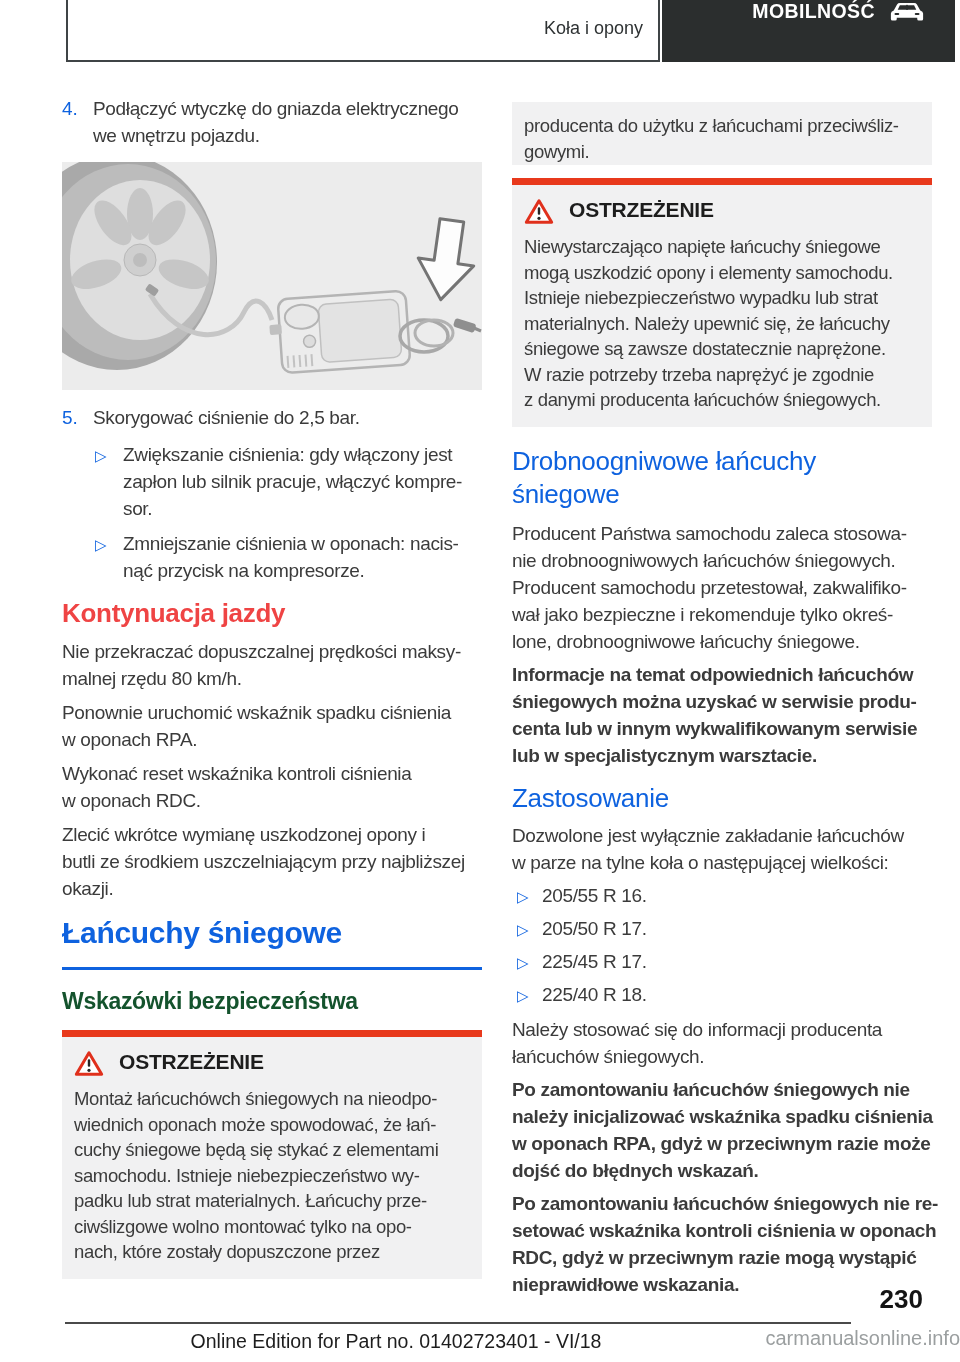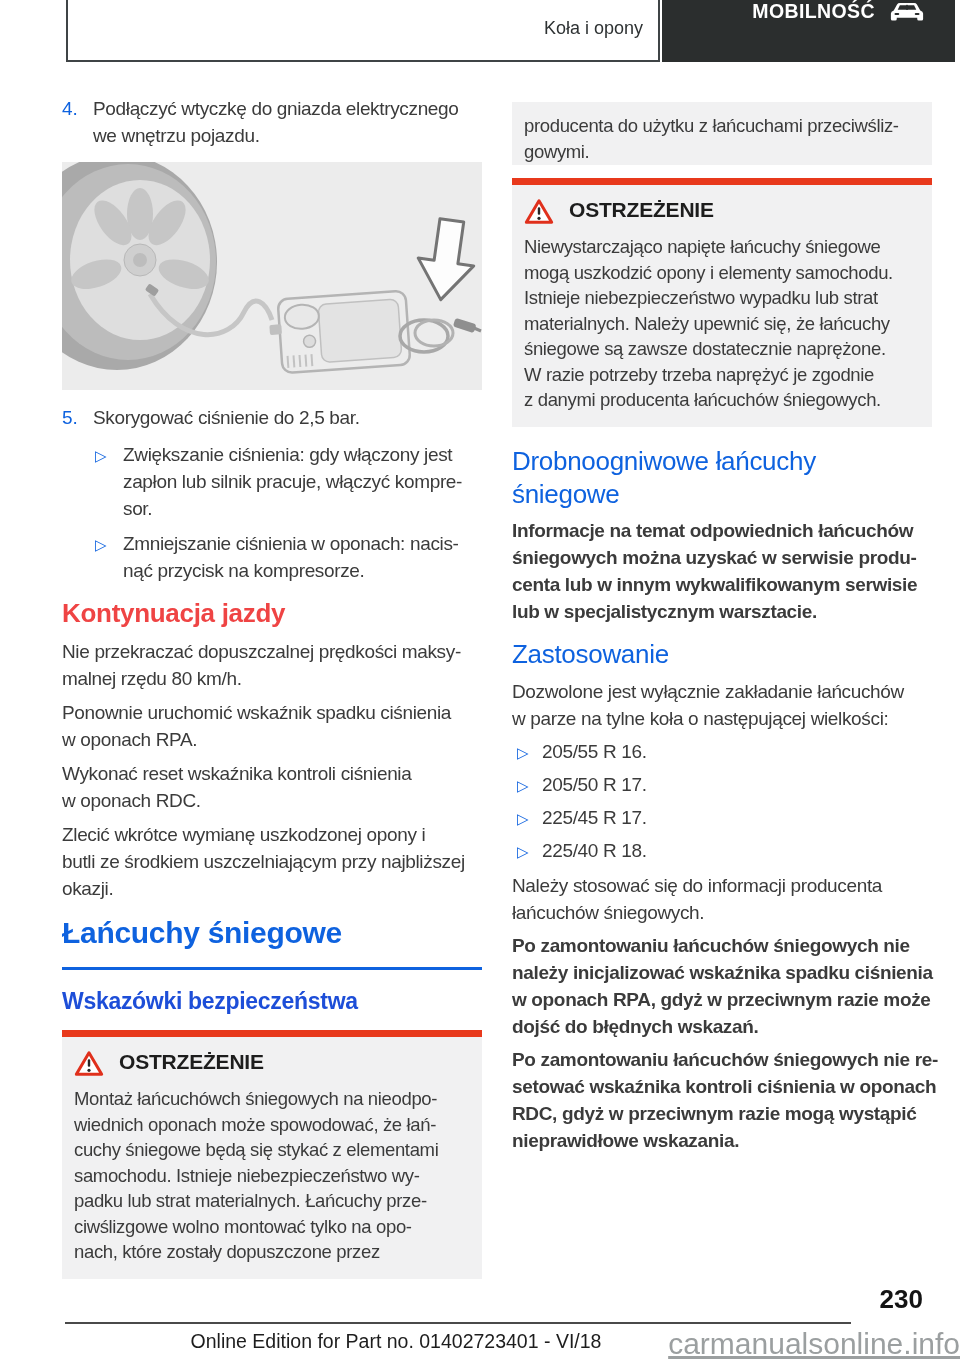--- a/index.html
+++ b/index.html
@@ -36,21 +36,21 @@
   .sbullet { display:flex; margin-left:33px; }
   .rbullet { display:flex; margin-left:5px; }
   .tri { color:#0e62df; width:28px; flex:none; font-size:15px; line-height:27px; padding-top:1px; }
   .rbullet .tri { width:25px; }
   
   .h-top {
     color:#0e62df; font-size:30px; line-height:34px; font-weight:bold;
     letter-spacing:-0.3px; padding-bottom:17px; border-bottom:3px solid #0e62df;
     margin-top:14px; white-space:pre;
   }
-  .h-sub { color:#1d4ed8; font-size:23px; line-height:27px; font-weight:bold; letter-spacing:-0.3px; margin-top:18px; white-space:pre; }
+  .h-sub { color:#14532d; font-size:23px; line-height:27px; font-weight:bold; letter-spacing:-0.3px; margin-top:18px; white-space:pre; }
   .h-mid { color:#ef4444; font-size:26px; line-height:31px; font-weight:bold; letter-spacing:-0.3px; margin-top:14px; white-space:pre; }
   .h-mid2 { color:#0e62df; font-size:26px; line-height:33px; font-weight:normal; letter-spacing:-0.3px; margin-top:18px; white-space:pre-line; }
   .h-usage { margin-top:13px; }
   
   .illus { width:420px; height:228px; background:#ececec; margin-top:13px; overflow:hidden; }
   
   .graybox { background:#f1f1f2; padding:11px 12px 1px 12px; }
   .warnbox { background:#f1f1f2; }
   .wb1 { margin-top:15px; }
   .wb2 { margin-top:13px; }
@@ -59,21 +59,21 @@
   .warnhead { display:flex; align-items:flex-start; gap:15px; margin-bottom:9px; }
   .warnhead span { font-size:21px; font-weight:bold; color:#1d1d1d; letter-spacing:-0.2px; }
   .warntext { font-size:18.5px; line-height:25.5px; }
   .mt9{margin-top:9px;} .mt6{margin-top:6px;font-weight:bold;}
   .bullet-row1{margin-top:10px;} .bullet-row2{margin-top:8px;}
   .rb1{margin-top:6px;} .rb{margin-top:5px;}
   
   .pageno { position:absolute; right:37px; top:1284px; font-size:26px; font-weight:bold; color:#141414; }
   .footrule { position:absolute; left:65px; top:1322px; width:786px; height:2px; background:#4a4a4a; }
   .edition { position:absolute; left:0; top:1330px; width:792px; text-align:center; font-size:19.5px; color:#1d1d1d; }
-  .watermark { position:absolute; right:0; top:1327px; font-size:30px; color:#9b9fa0; letter-spacing:0;text-decoration:underline; }
+  .watermark { position:absolute; right:0; top:1327px; font-size:20px; color:#9b9fa0; letter-spacing:0; }
 </style>
 </head>
 <body>
 
 <div class="page">
 
   <div class="crumb-box">
     <span>Koła i opony</span>
   </div>
   <div class="mob-box">
@@ -217,20 +217,25 @@
 Istnieje niebezpieczeństwo wypadku lub strat
 materialnych. Należy upewnić się, że łańcuchy
 śniegowe są zawsze dostatecznie naprężone.
 W razie potrzeby trzeba naprężyć je zgodnie
 z danymi producenta łańcuchów śniegowych.</p>
       </div>
     </div>
 
     <h2 class="h-mid2">Drobnoogniwowe łańcuchy
 śniegowe</h2>
+    <p class="body mt9">Producent Państwa samochodu zaleca stosowa-
+nie drobnoogniwowych łańcuchów śniegowych.
+Producent samochodu przetestował, zakwalifiko-
+wał jako bezpieczne i rekomenduje tylko okreś-
+lone, drobnoogniwowe łańcuchy śniegowe.</p>
     <p class="body mt6">Informacje na temat odpowiednich łańcuchów
 śniegowych można uzyskać w serwisie produ-
 centa lub w innym wykwalifikowanym serwisie
 lub w specjalistycznym warsztacie.</p>
 
     <h2 class="h-mid2 h-usage">Zastosowanie</h2>
     <p class="body">Dozwolone jest wyłącznie zakładanie łańcuchów
 w parze na tylne koła o następującej wielkości:</p>
 
     <div class="rbullet rb1">

